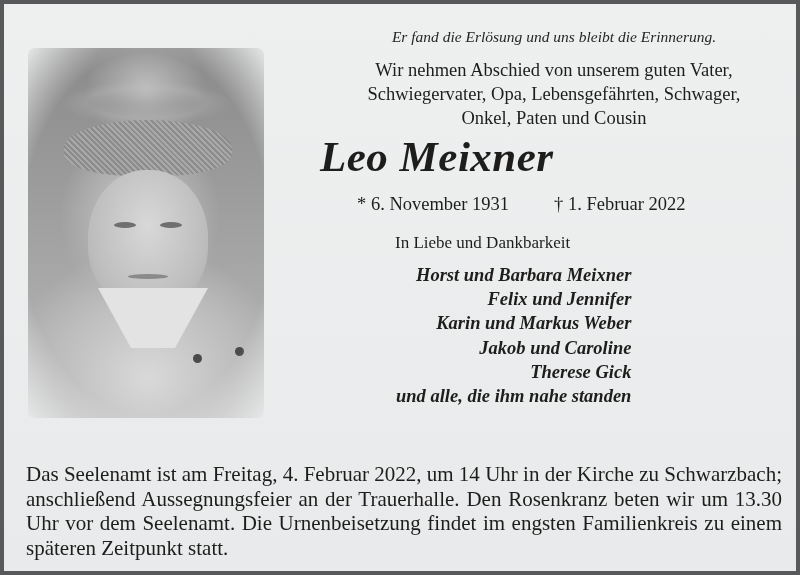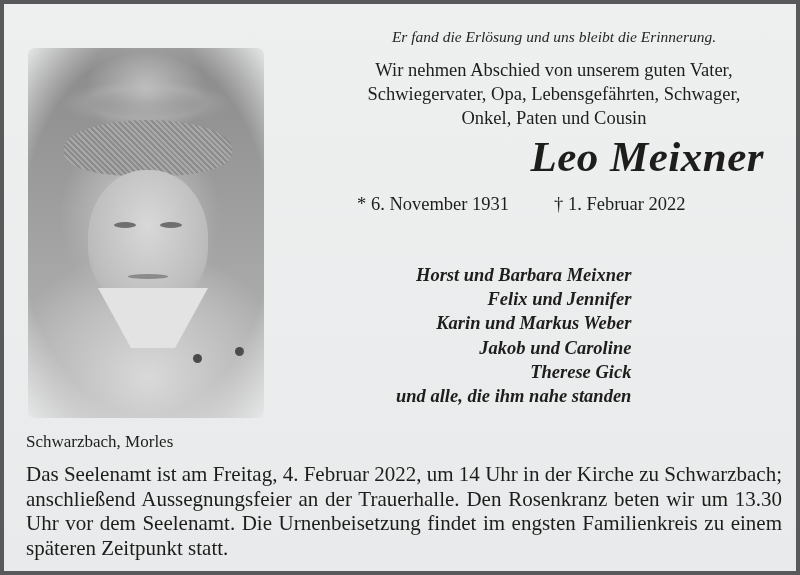--- a/index.html
+++ b/index.html
@@ -46,21 +46,21 @@
   .center-block {
     position: absolute; left: 300px; width: 500px; text-align: center;
   }
   .motto {
     top: 24px; font-style: italic; font-size: 15.5px; color: #262626;
   }
   .intro {
     top: 54px; font-size: 18.5px; line-height: 24px; color: #1d1d1b;
   }
   .name {
-    position: absolute; left: 300px; top: 128px; width: 460px; text-align: right;
+    position: absolute; left: 316px; top: 128px; width: 460px; text-align: left;
     font-style: italic; font-weight: bold; font-size: 43px; letter-spacing: 0.5px; color: #1d1d1b;
   }
   .dates {
     position: absolute; top: 190px; font-size: 18.5px; color: #1d1d1b;
   }
   .dates .born { position: absolute; left: 353px; white-space: nowrap; text-align: center; }
   .dates .died { position: absolute; left: 550px; white-space: nowrap; }
   .thanks {
     position: absolute; left: 391px; top: 229px; font-size: 17px; color: #1d1d1b;
   }
@@ -101,26 +101,26 @@
     <div>Onkel, Paten und Cousin</div>
   </div>
 
   <div class="name">Leo Meixner</div>
 
   <div class="dates">
     <span class="born">* 6. November 1931</span>
     <span class="died">† 1. Februar 2022</span>
   </div>
 
+  <div class="thanks">In Liebe und Dankbarkeit</div>
 
   <ul class="mourners">
     <li>Horst und Barbara Meixner</li>
     <li>Felix und Jennifer</li>
     <li>Karin und Markus Weber</li>
     <li>Jakob und Caroline</li>
     <li>Therese Gick</li>
     <li>und alle, die ihm nahe standen</li>
   </ul>
 
-  <div class="place">Schwarzbach, Morles</div>
 
   <div class="service">Das Seelenamt ist am Freitag, 4. Februar 2022, um 14 Uhr in der Kirche zu Schwarzbach; anschließend Aussegnungsfeier an der Trauerhalle. Den Rosenkranz beten wir um 13.30 Uhr vor dem Seelenamt. Die Urnenbeisetzung findet im engsten Familienkreis zu einem späteren Zeitpunkt statt.</div>
 </div>
 
 </body></html>

